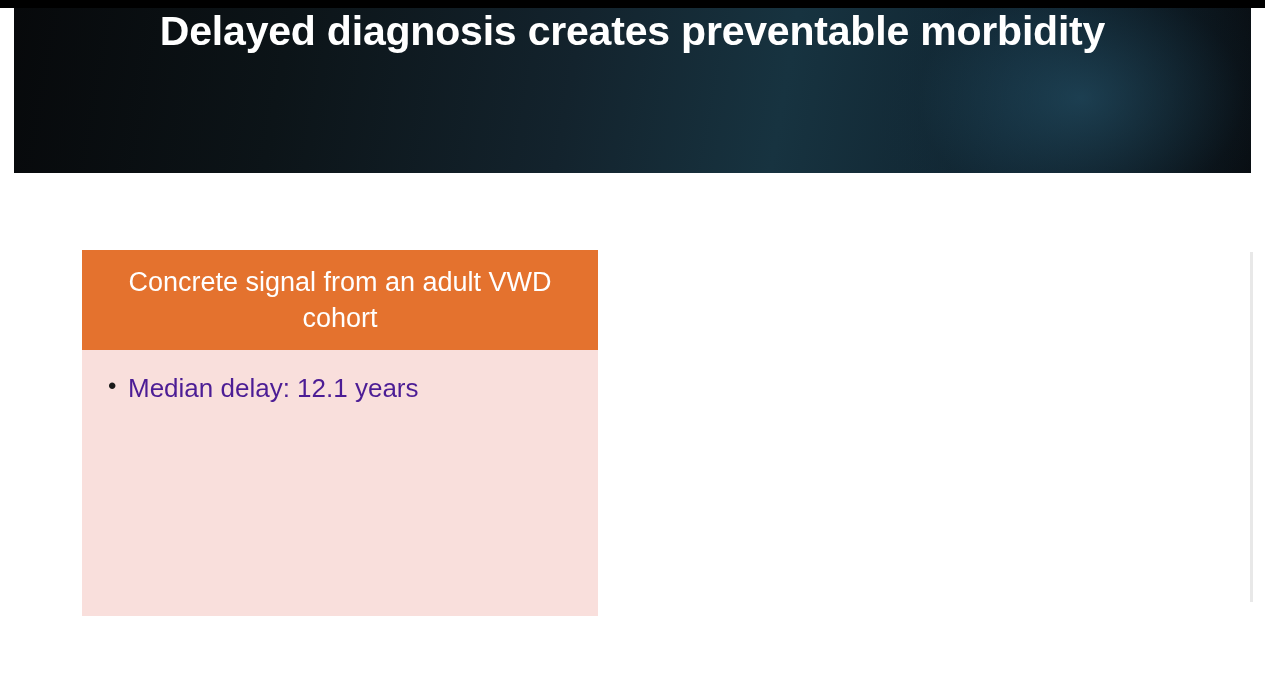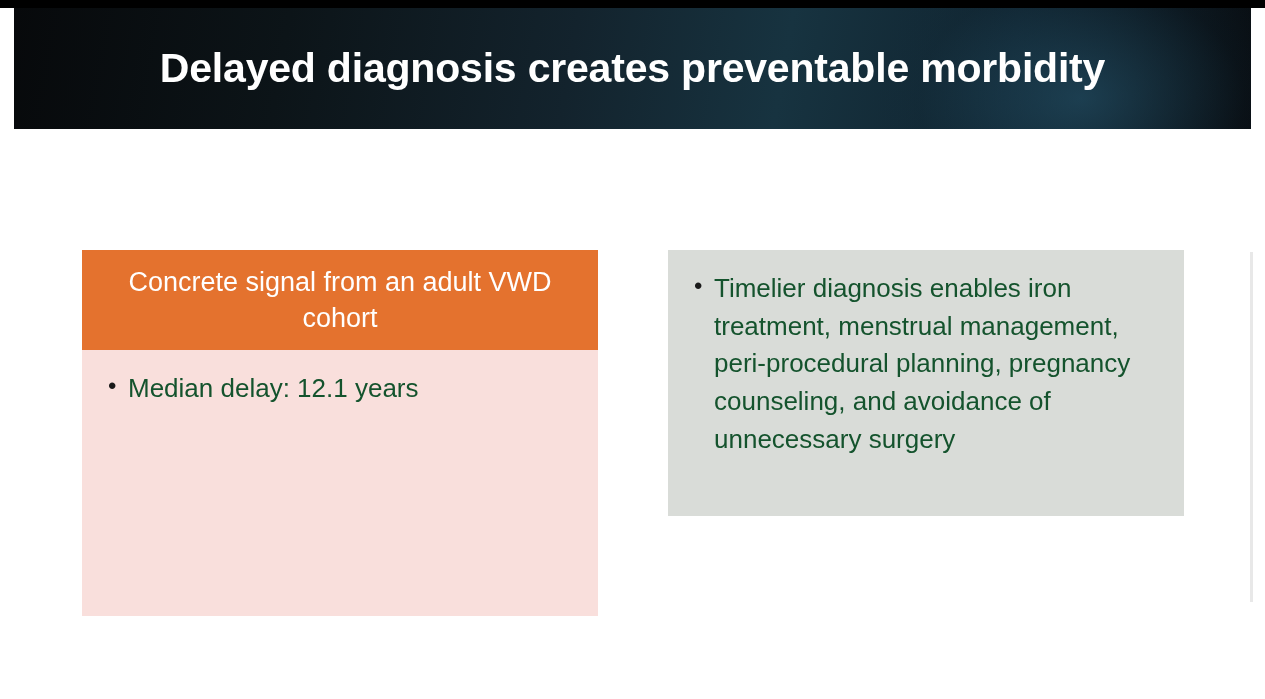--- a/index.html
+++ b/index.html
@@ -29,24 +29,23 @@
     width: 1265px;
     height: 8px;
     background: #000000;
   }
 
   .title-banner {
     position: absolute;
     left: 14px;
     top: 8px;
     width: 1237px;
-    height: 121px;
+    height: 165px;
     background: linear-gradient(100deg, #07090b 0%, #0c1418 22%, #13232d 45%, #173340 62%, #102430 80%, #080c10 100%);
     display: flex;
-    align-items: center;
     justify-content: center;
     overflow: hidden;
   }
   .title-banner::after {
     content: "";
     position: absolute;
     right: -40px;
     top: -60px;
     width: 420px;
     height: 300px;
@@ -111,21 +110,21 @@
   .header-orange { background: #e4722e; }
   .header-green  { background: #1a7a33; }
 
   .card-body {
     box-sizing: border-box;
     width: 100%;
     min-height: 266px;
     padding: 20px 22px 22px 22px;
     font-size: 26px;
     line-height: 1.45;
-    color: #14532d;
+    color: #4c1d95;
   }
   .body-pink { background: #f9dfdc; }
   .body-gray { background: #d9dcd8; }
 
   .bullets {
     margin: 0;
     padding: 0;
     list-style: none;
   }
   .bullets li {
@@ -161,21 +160,16 @@
     <div class="card card-left">
       <div class="card-header header-orange">Concrete signal from an adult VWD cohort</div>
       <div class="card-body body-pink">
         <ul class="bullets">
           <li>Median delay: 12.1 years</li>
         </ul>
       </div>
     </div>
 
     <div class="card card-right">
-      <div class="card-body body-gray">
-        <ul class="bullets">
-          <li>Timelier diagnosis enables iron treatment, menstrual management, peri-procedural planning, pregnancy counseling, and avoidance of unnecessary surgery</li>
-        </ul>
-      </div>
     </div>
 
   </div>
 </div>
 
 </body></html>

